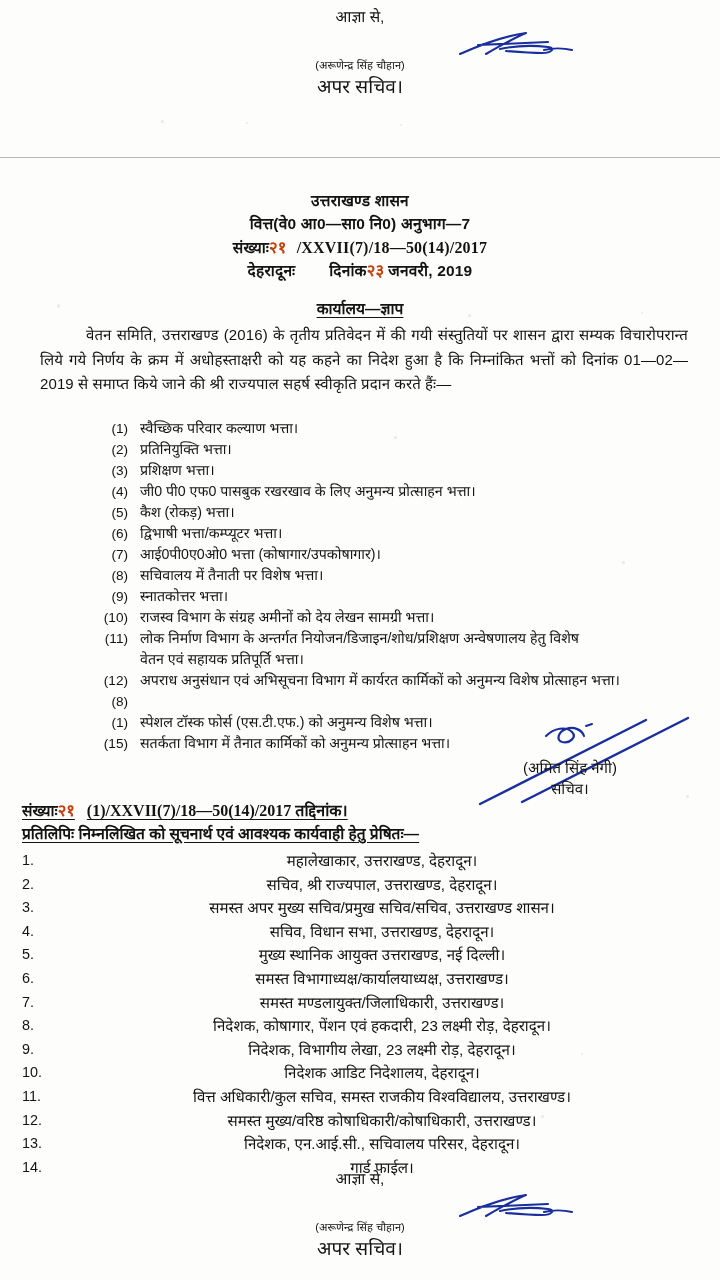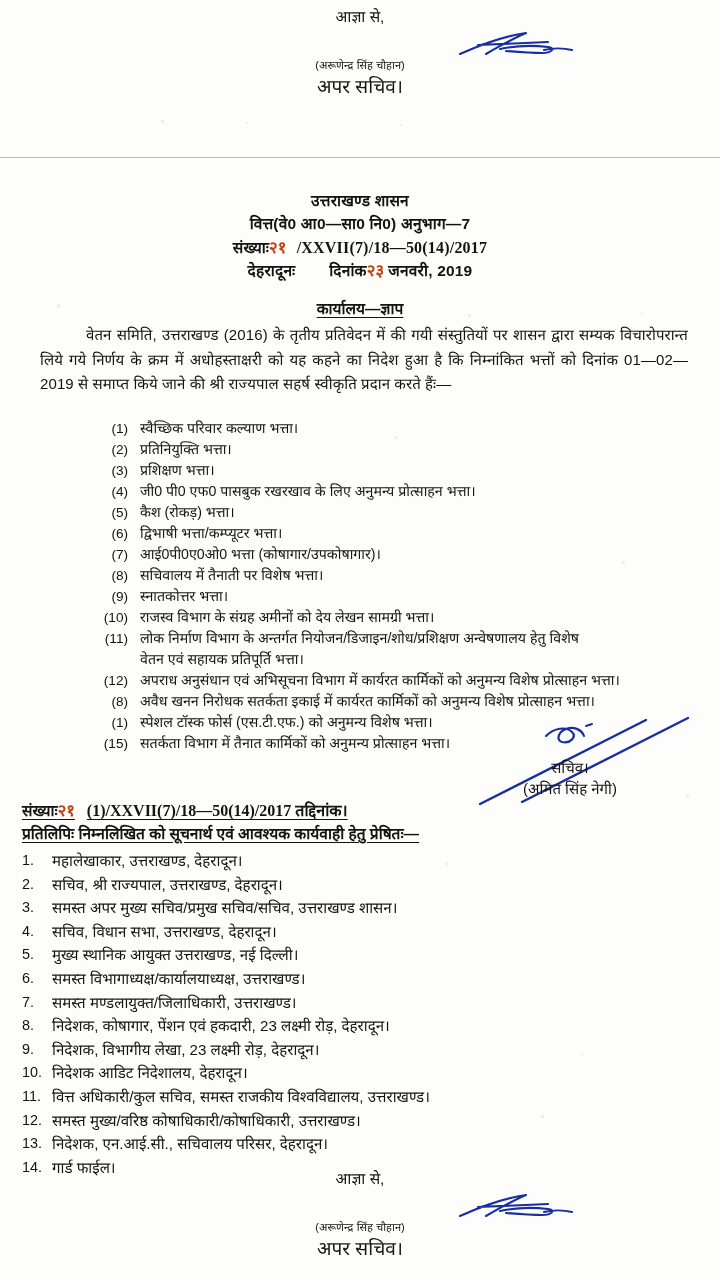--- a/index.html
+++ b/index.html
@@ -147,21 +147,21 @@
     display: flex;
     align-items: flex-start;
     font-size: 15.1px;
     line-height: 23.6px;
   }
   .dnum {
     flex: 0 0 30px;
     text-align: left;
     font-size: 14.4px;
   }
-  .dtxt { flex: 1 1 auto; }
+  .dtxt { flex: 1 1 auto; text-align: center; }
 
   
   .bot-sig {
     position: absolute;
     left: 0; width: 720px;
     text-align: center;
   }
 
   
   .speck {
@@ -258,42 +258,41 @@
         <span class="cont">वेतन एवं सहायक प्रतिपूर्ति भत्ता।</span>
       </div>
     </div>
 
     <div class="arow">
       <div class="anum dev">(12)</div>
       <div class="atxt dev">अपराध अनुसंधान एवं अभिसूचना विभाग में कार्यरत कार्मिकों को अनुमन्य विशेष प्रोत्साहन भत्ता।</div>
     </div>
     <div class="arow">
       <div class="anum dev">(8)</div>
-      <div class="atxt dev">अवैध खनन निरोधक सतर्कता इकाई में कार्यरत कार्मिकों को अनुमन्य विशेष प्रोत्साहन भत्ता।</div>
     </div>
     <div class="arow">
       <div class="anum dev">(1)</div>
       <div class="atxt dev">स्पेशल टॉस्क फोर्स (एस.टी.एफ.) को अनुमन्य विशेष भत्ता।</div>
     </div>
     <div class="arow">
       <div class="anum dev">(15)</div>
       <div class="atxt dev">सतर्कता विभाग में तैनात कार्मिकों को अनुमन्य प्रोत्साहन भत्ता।</div>
     </div>
   </div>
 
   <svg class="ink" style="left:450px; top:716px;" width="250" height="92" viewBox="0 0 250 92">
     <path d="M30 88 L196 4" fill="none" stroke="#1a2f9e" stroke-width="2.4" stroke-linecap="round"></path>
     <path d="M72 86 L238 2" fill="none" stroke="#1a2f9e" stroke-width="2.4" stroke-linecap="round"></path>
     <path d="M96 20 C104 12, 116 10, 122 16 C127 21, 120 28, 112 26 C106 24, 108 16, 116 13 C124 10, 132 14, 134 20" fill="none" stroke="#1a2f9e" stroke-width="2.2" stroke-linecap="round"></path>
     <path d="M136 10 L142 8" fill="none" stroke="#1a2f9e" stroke-width="2" stroke-linecap="round"></path>
   </svg>
 
   <div class="sig2 dev" style="left:450px; top:757px; width:240px;">
+    <div>(अमित सिंह नेगी)</div>
     <div>सचिव।</div>
-    <div>(अमित सिंह नेगी)</div>
   </div>
 
   <div class="copyno dev" style="top:795px;">
     <span class="u"><span class="b">संख्याः</span><span class="hand">२१</span><span style="display:inline-block;width:12px;"></span><span class="roman">(1)/XXVII(7)/18—50(14)/2017 तद्दिनांक।</span></span>
   </div>
 
   <div class="copyno dev" style="top:818px;">
     <span class="u b">प्रतिलिपिः निम्नलिखित को सूचनार्थ एवं आवश्यक कार्यवाही हेतु प्रेषितः—</span>
   </div>
 

